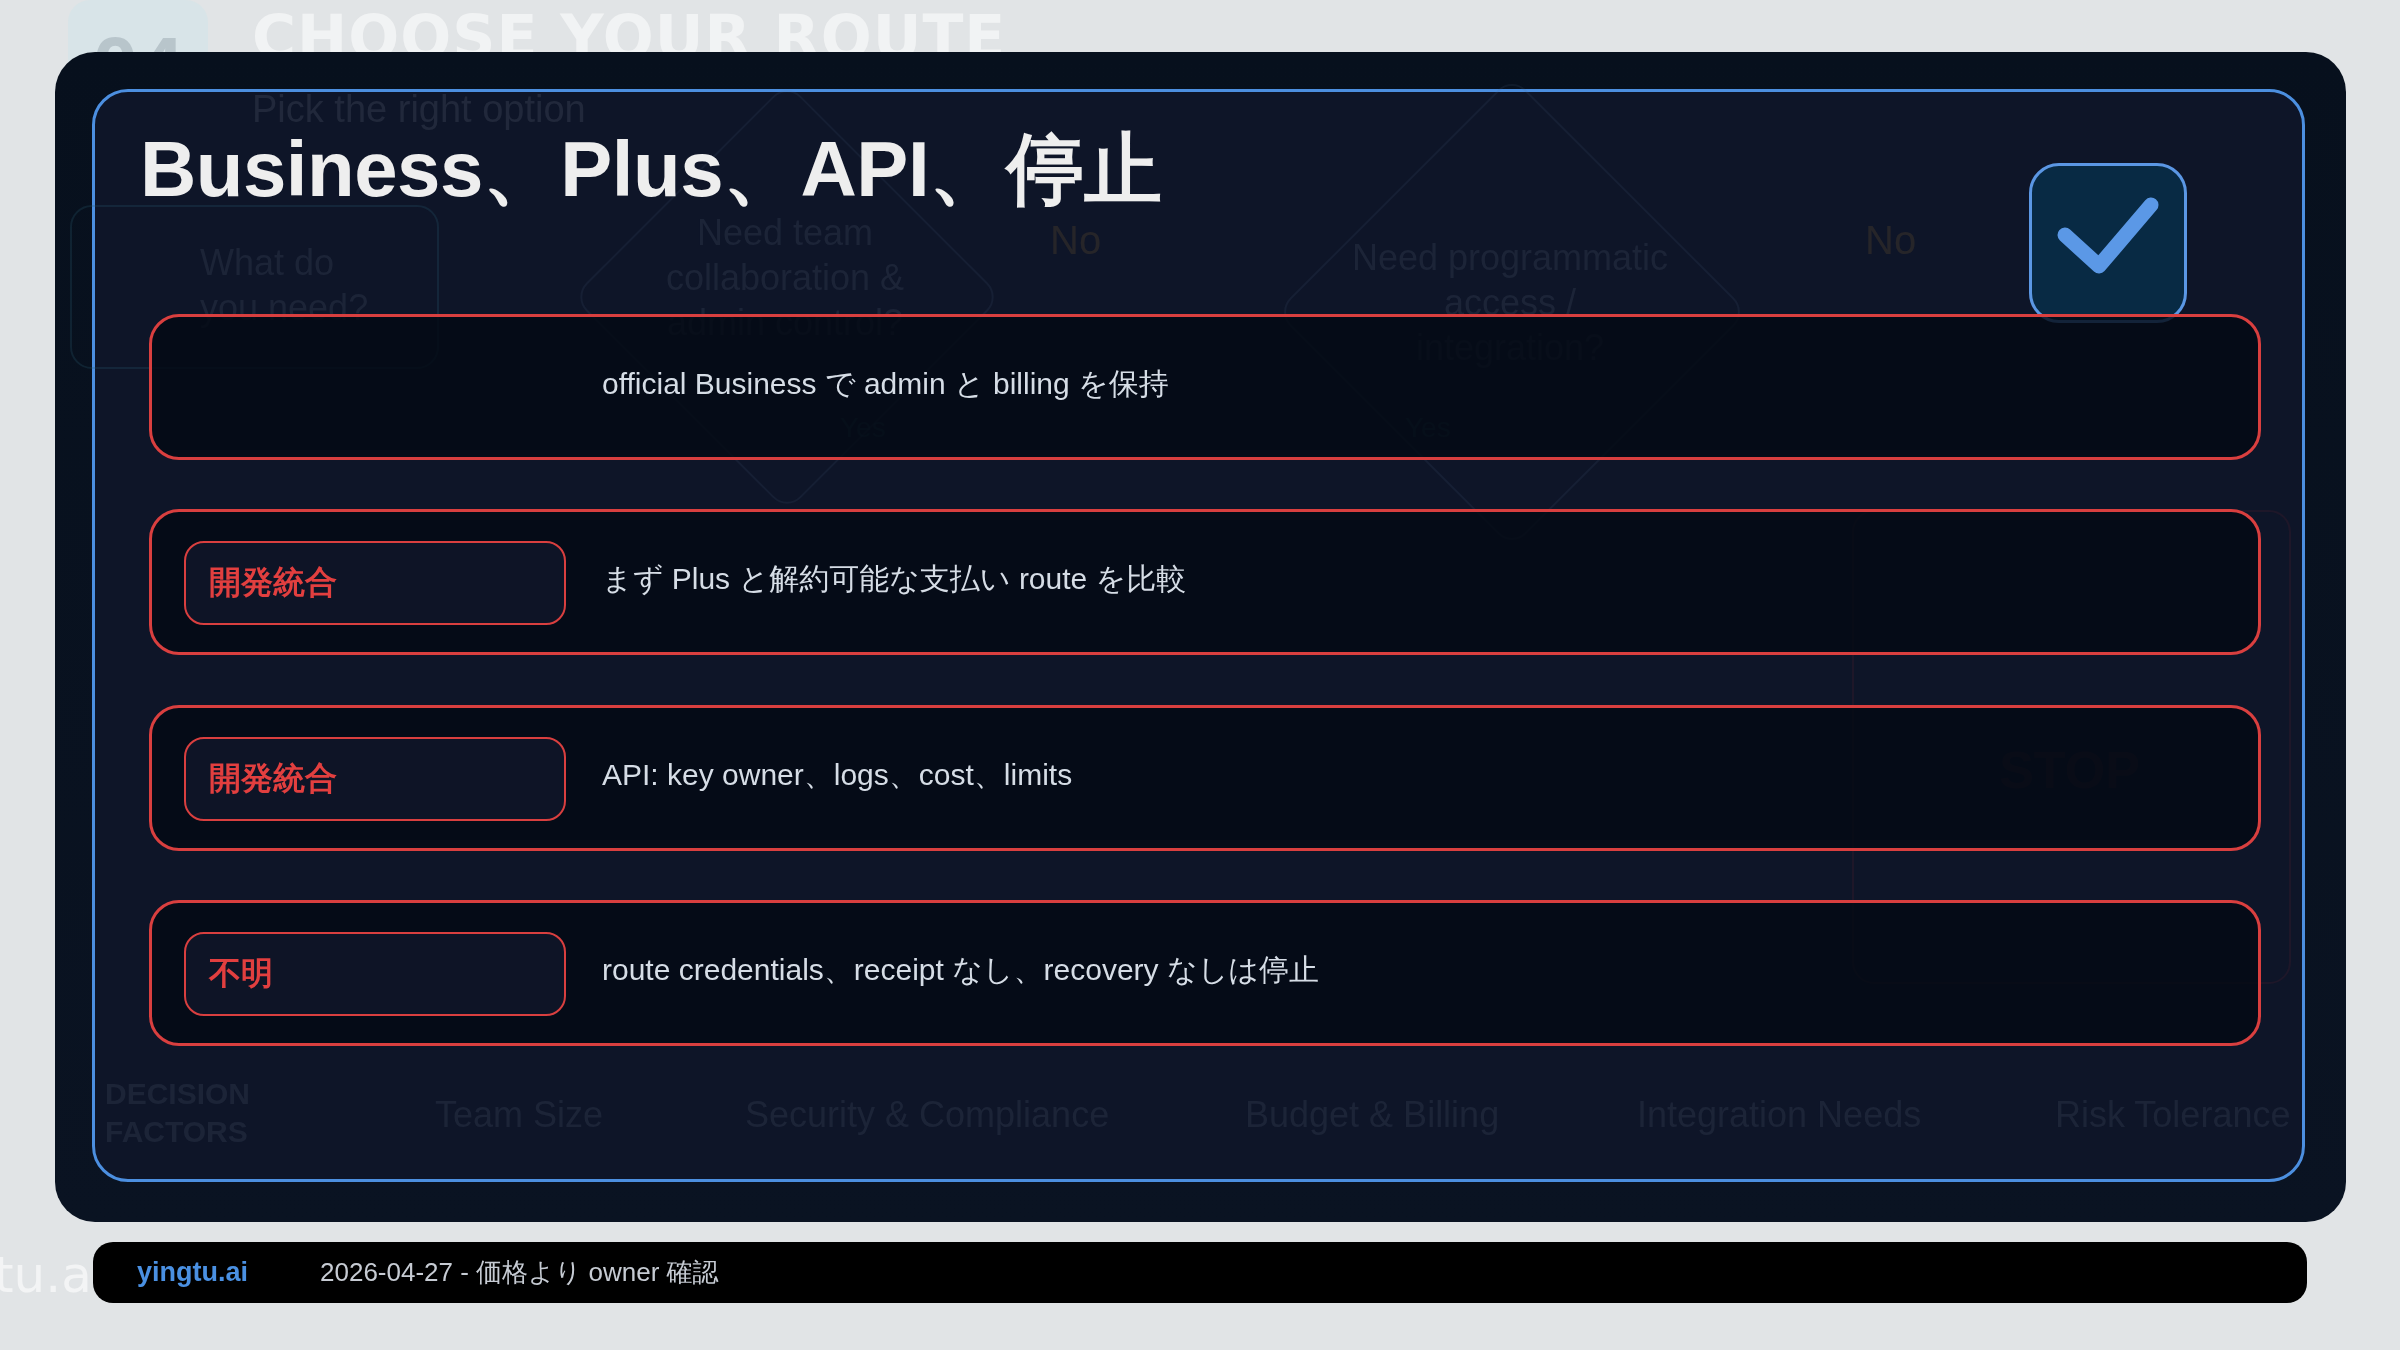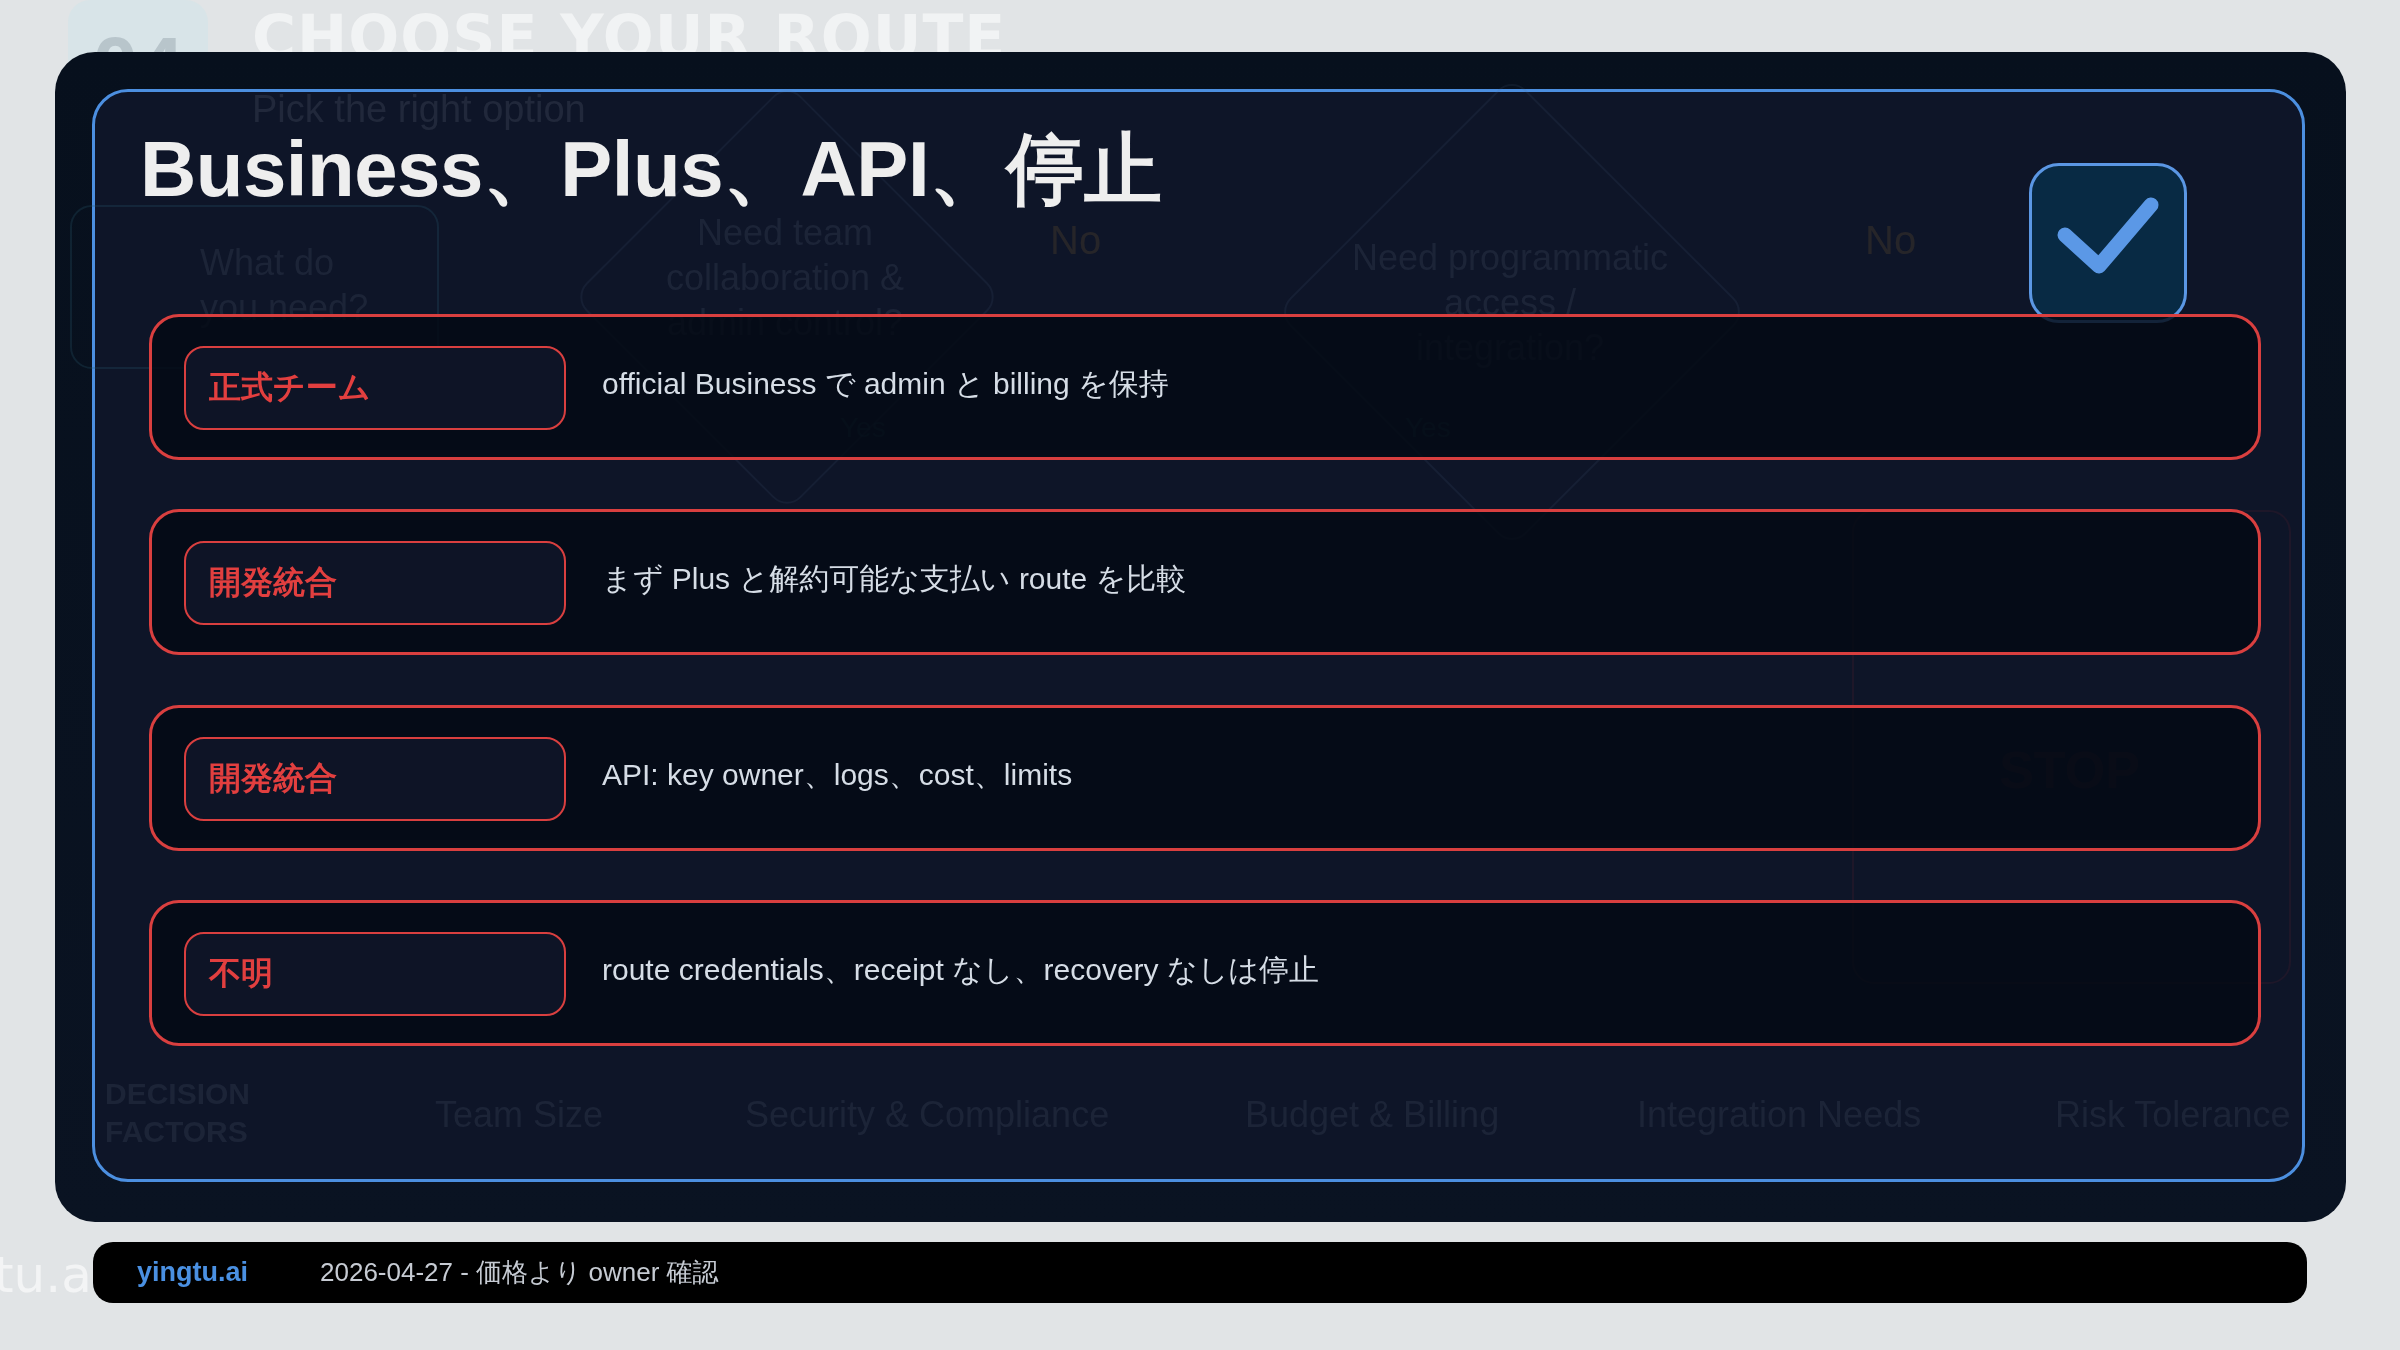--- a/index.html
+++ b/index.html
@@ -123,23 +123,20 @@
 
 <div class="title">Business、Plus、API、停止</div>
 
 <div class="check-box">
   <svg width="110" height="100" viewBox="0 0 110 100">
     <polyline points="12,42 46,73 98,12" fill="none" stroke="#5b98e6" stroke-width="15" stroke-linecap="round" stroke-linejoin="round"></polyline>
   </svg>
 </div>
 
 <div class="row" style="top:314px;">
-  <div class="label-box">
-    <span class="label">正式チーム</span>
-  </div>
   <div class="desc">official Business で admin と billing を保持</div>
 </div>
 
 <div class="row" style="top:509px;">
   <div class="label-box">
     <span class="label">開発統合</span>
   </div>
   <div class="desc">まず Plus と解約可能な支払い route を比較</div>
 </div>
 

